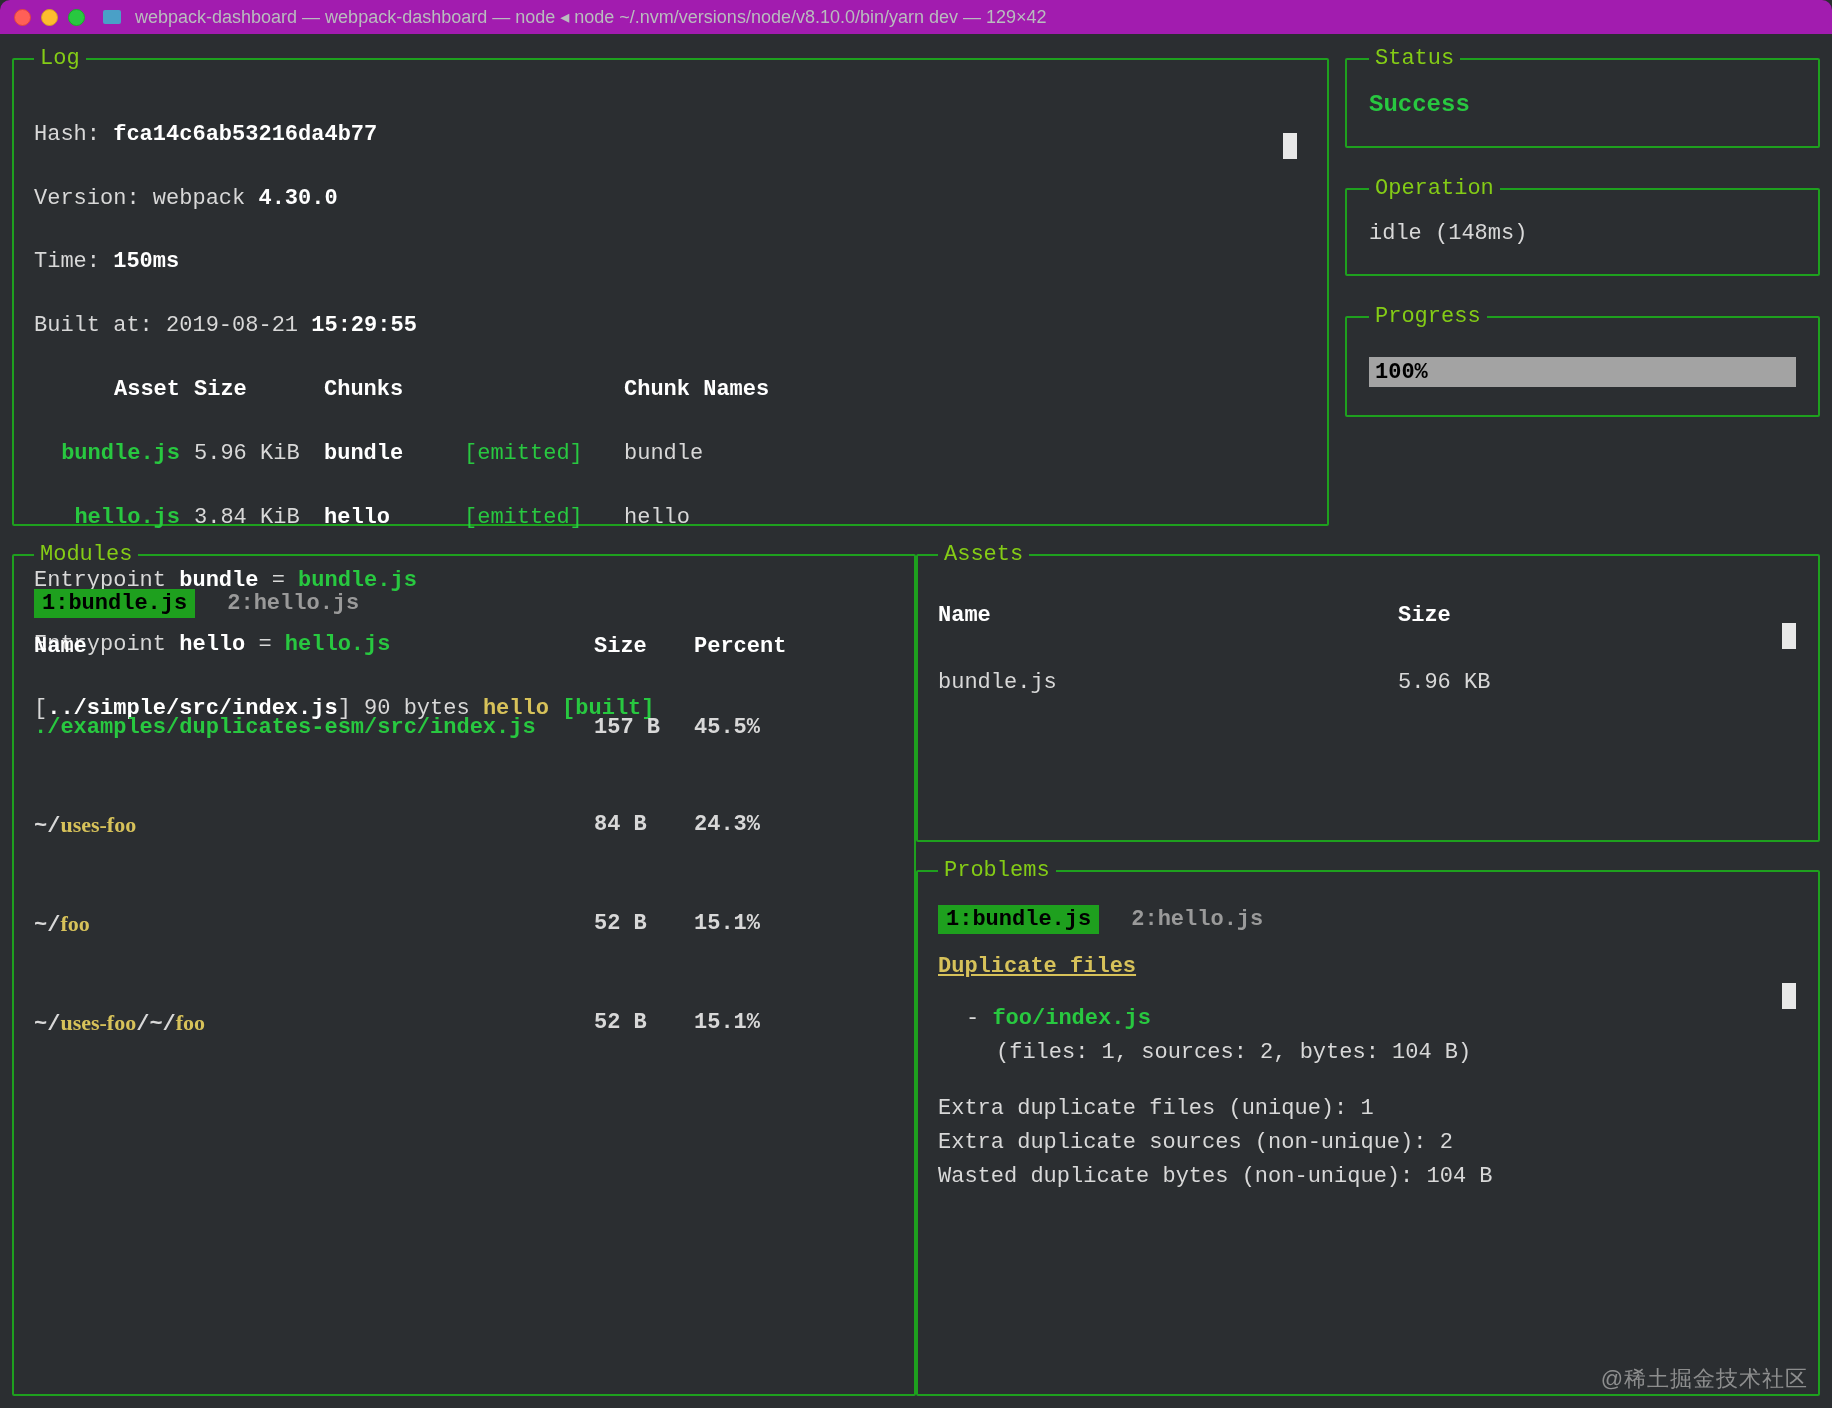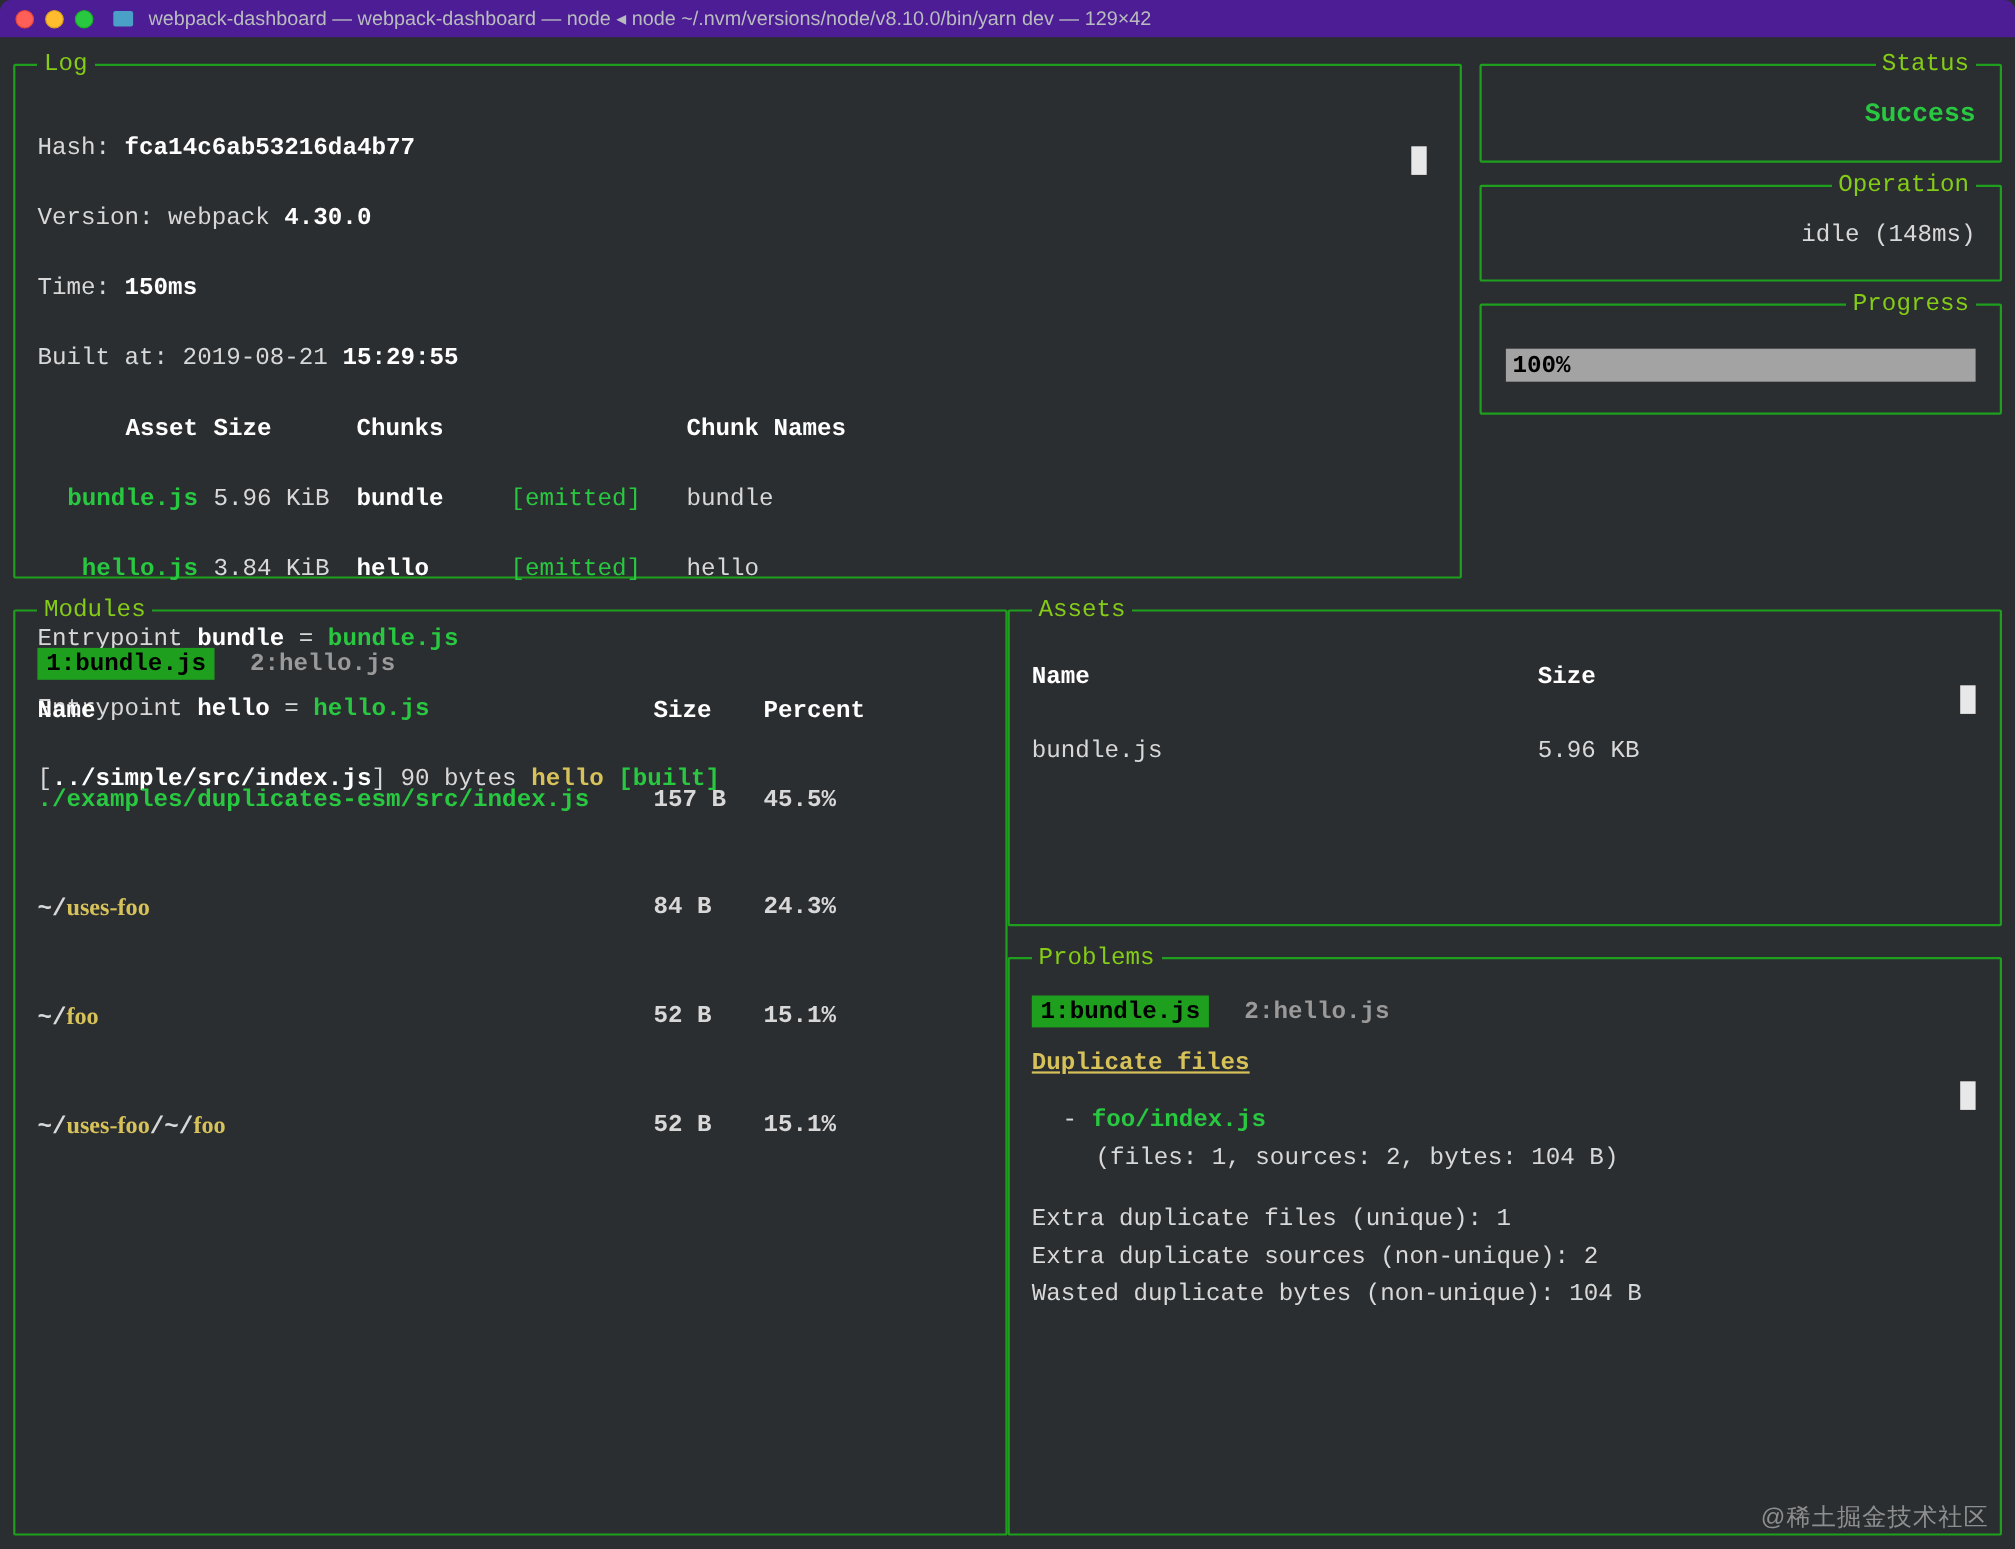--- a/index.html
+++ b/index.html
@@ -8,21 +8,21 @@
     background: #2b2e31;
     font-family: "Menlo", "Consolas", "Courier New", monospace;
     font-size: 22px;
     color: #d8d8d8;
     overflow: hidden;
   }
 
   
   .titlebar {
     height: 34px;
-    background: #4c1d95;
+    background: #a21caf;
     border-top-left-radius: 10px;
     border-top-right-radius: 10px;
     display: flex;
     align-items: center;
     padding: 0 14px;
     font-family: -apple-system, "Helvetica Neue", Arial, sans-serif;
     font-size: 18px;
     color: #b9bcbe;
     gap: 10px;
     text-align: center;
@@ -69,21 +69,21 @@
   .yellow-t { color:#d7c25a; }
   .tbl-header { display:flex; }
   .tbl-header span, .tbl-row span { display:inline-block; }
   .c-asset { width:160px; text-align:right; padding-right:14px;}
   .c-size  { width:130px; }
   .c-chunk { width:140px; }
   .c-emit  { width:160px; }
   .c-cname { width:200px; }
 
   
-  .right-stack { display:flex; flex-direction:column; gap:8px;text-align:right; }
+  .right-stack { display:flex; flex-direction:column; gap:28px; }
   .right-stack fieldset.panel { padding:20px 22px 28px 22px; }
   .status-text { color:#28c840; font-weight:bold; font-size:24px;}
   .op-text { color:#d8d8d8; font-size:22px; }
 
   .progress-wrap { padding-top:8px; }
   .progress-bar {
     height: 30px;
     background: #a3a3a3;
     color:#000;
     font-weight:bold;

